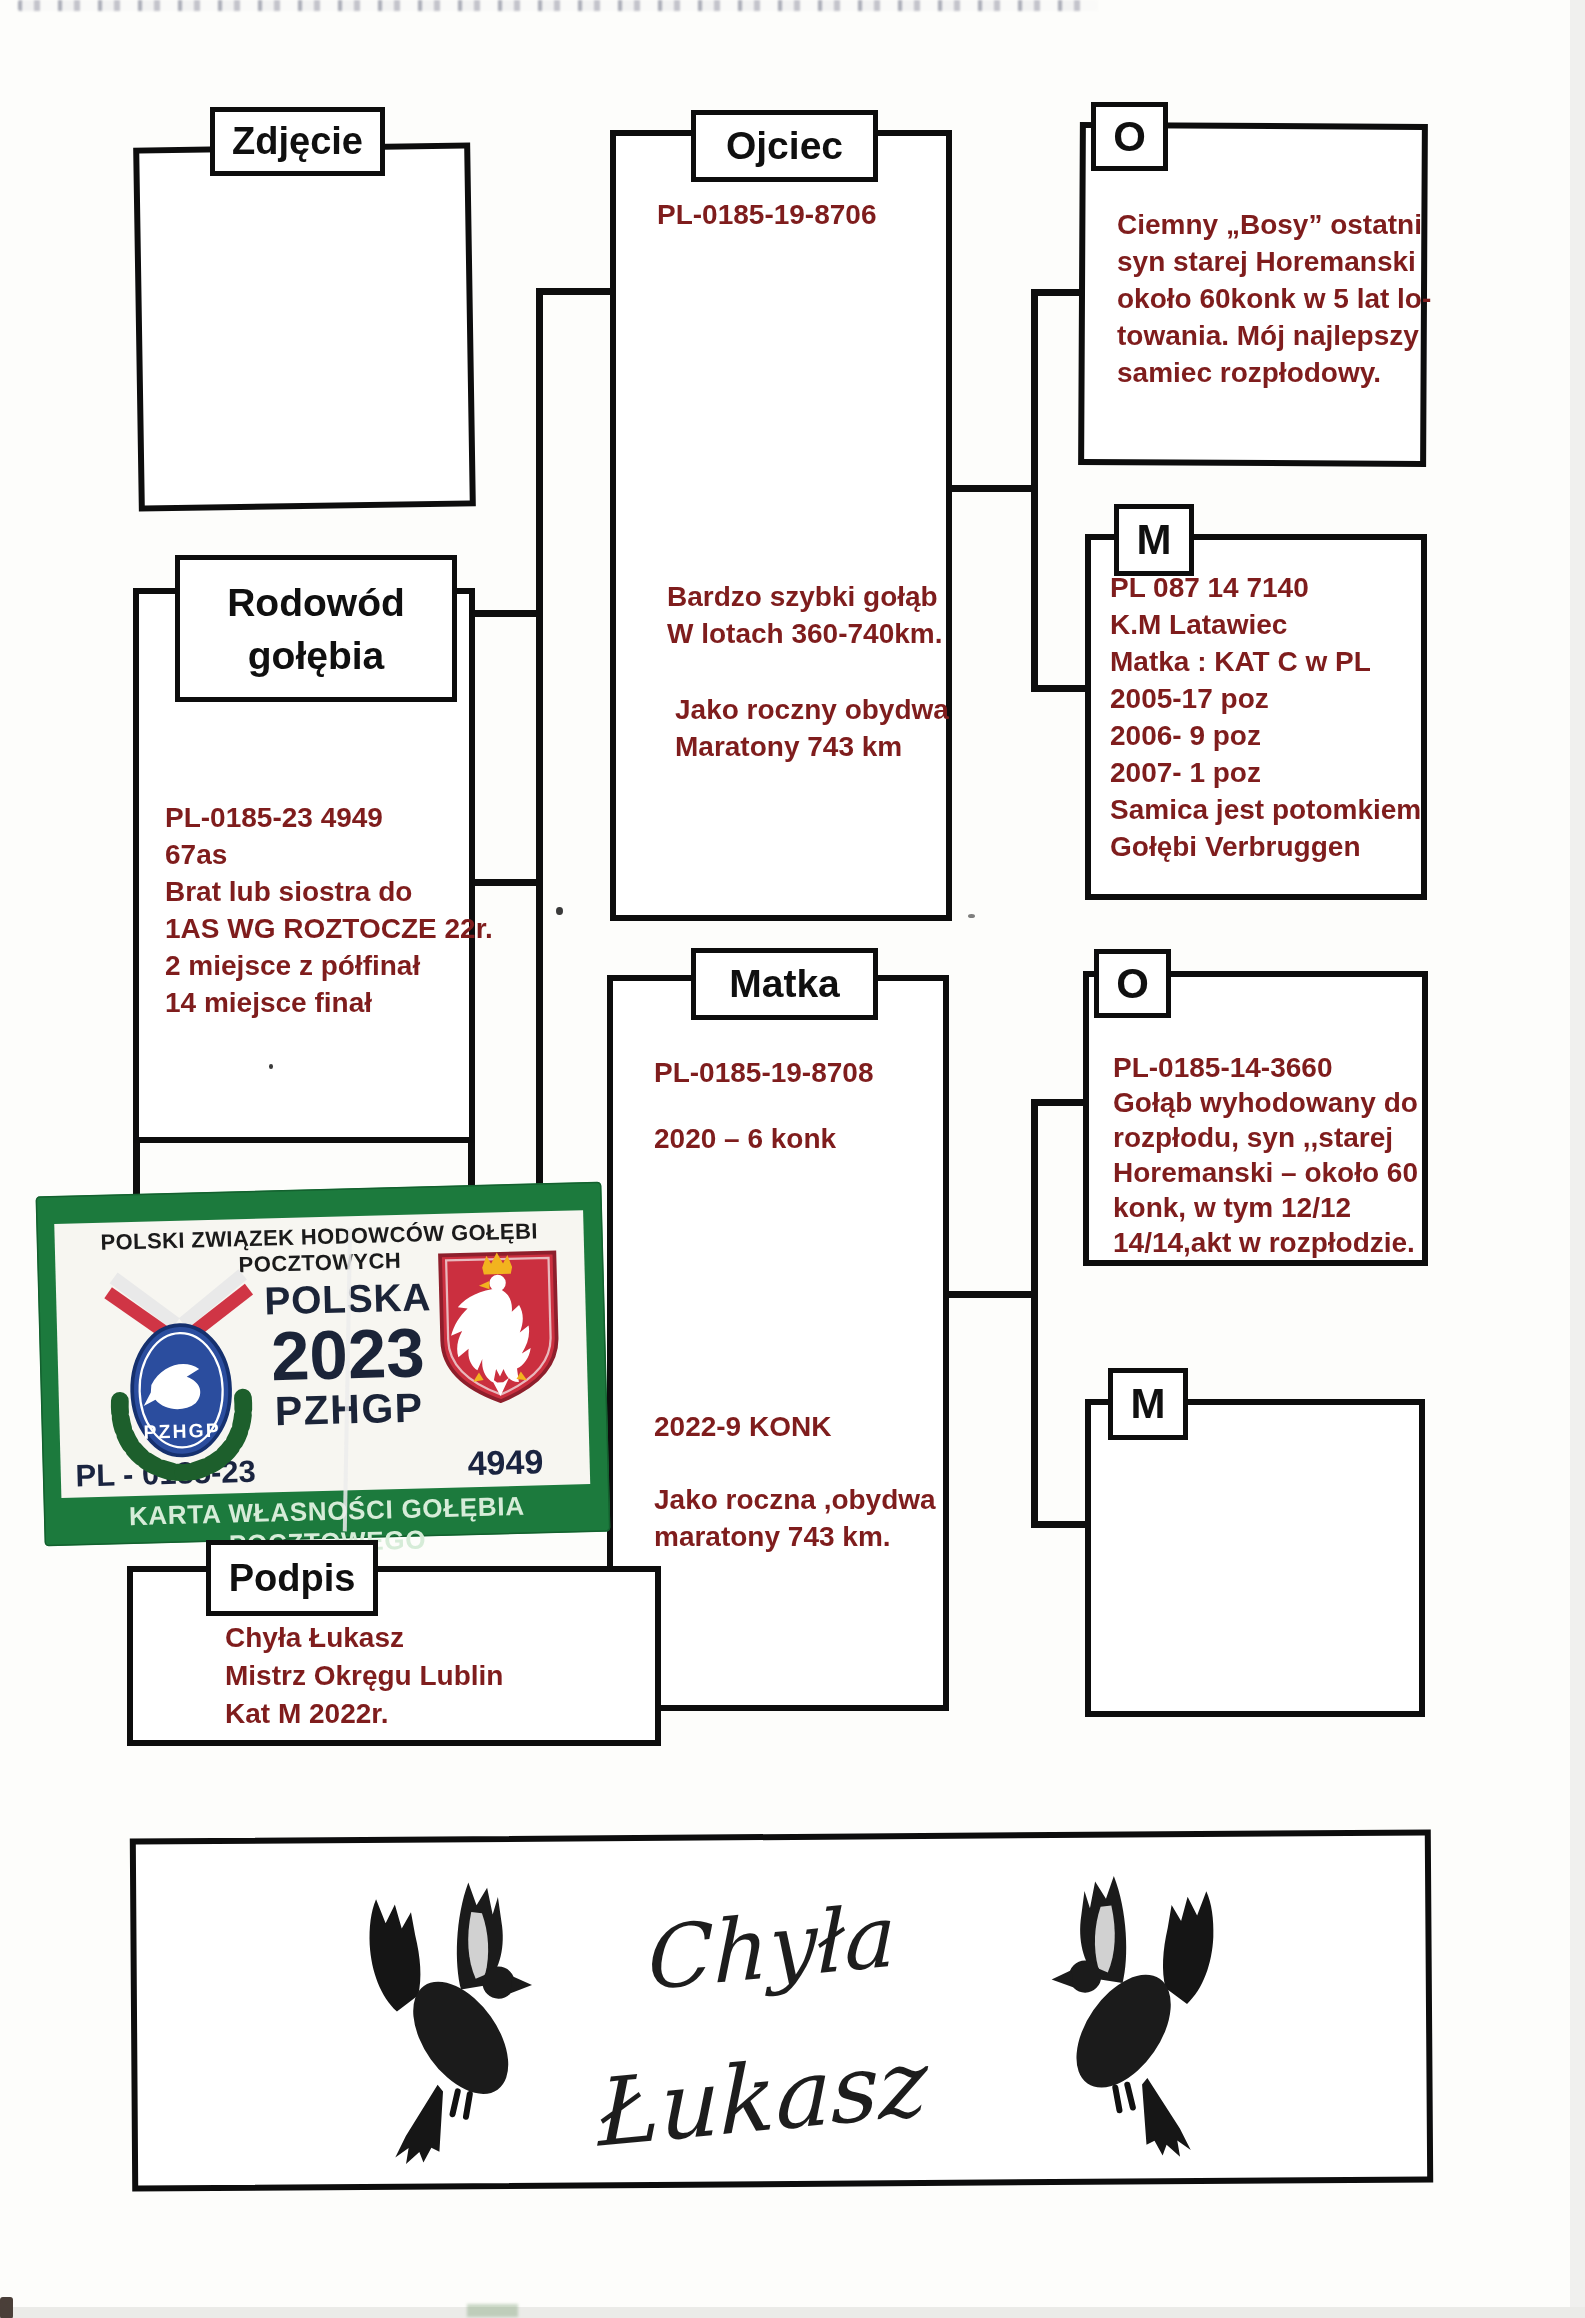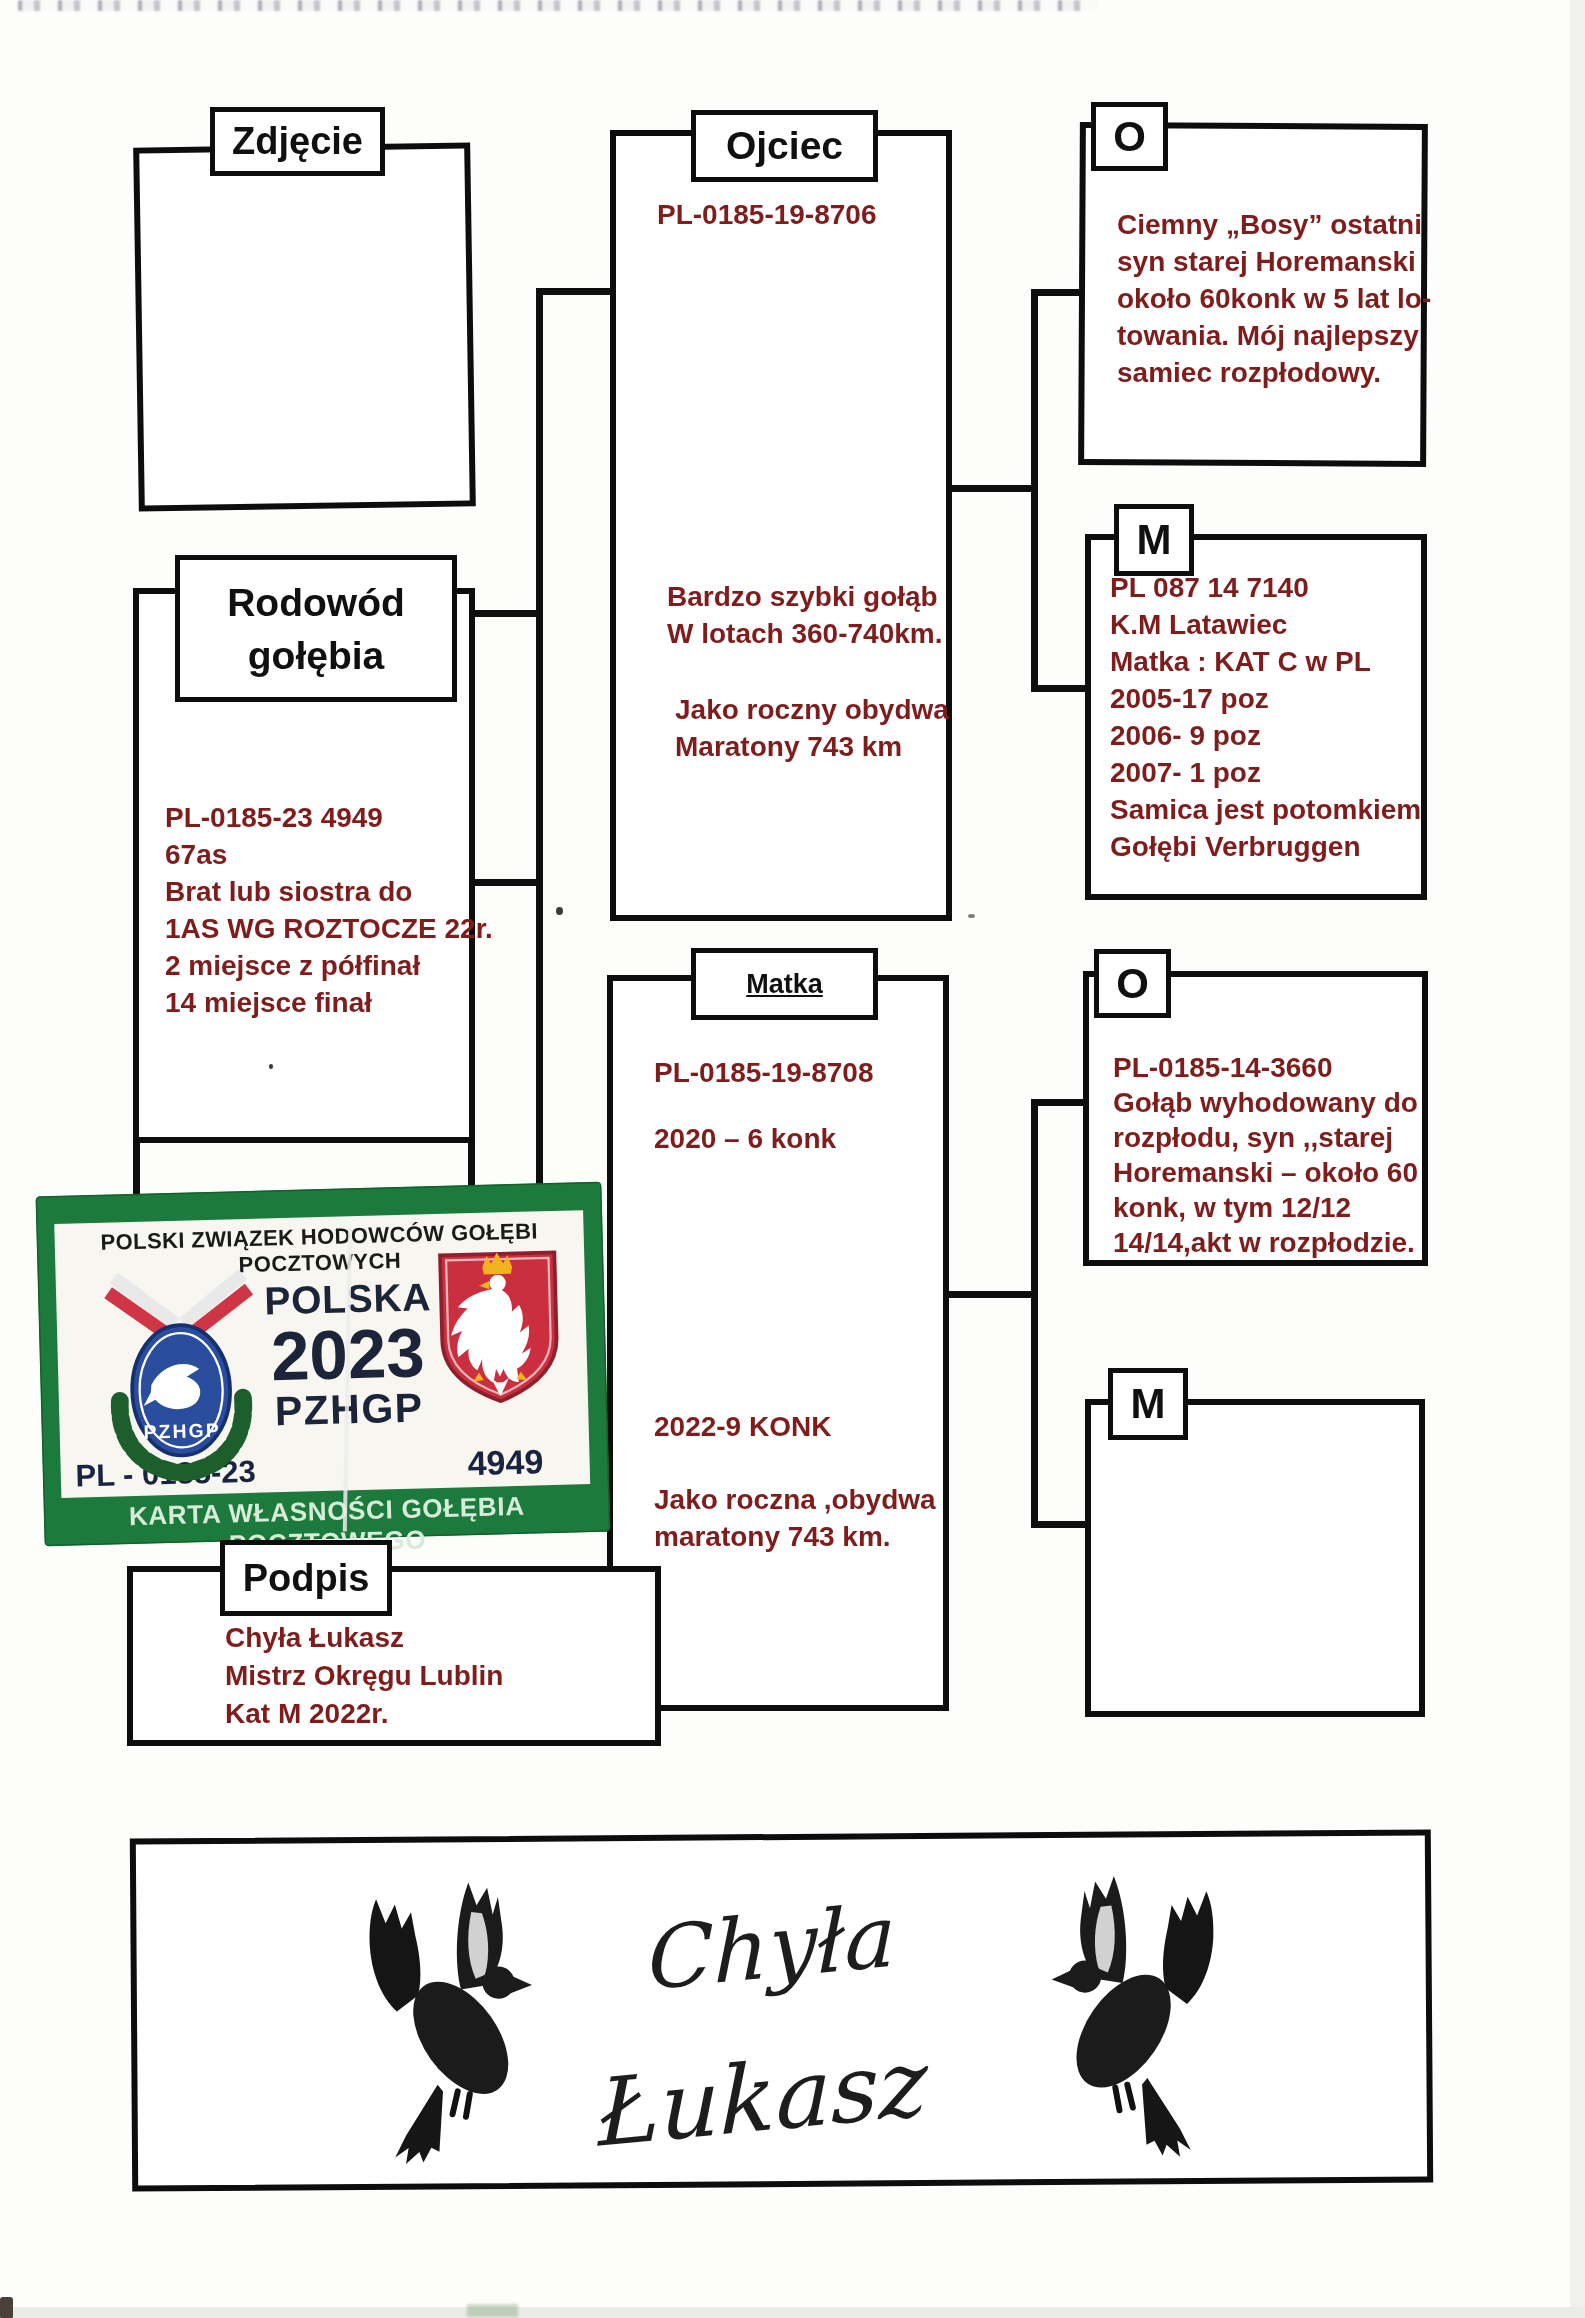--- a/index.html
+++ b/index.html
@@ -150,21 +150,21 @@
   <div class="blabel" style="left:1091px;top:102px;width:77px;height:69px;font-size:42px;">
       <span>O</span>
     </div>
   <div class="blabel" style="left:1114px;top:504px;width:80px;height:72px;font-size:42px;">
       <span>M</span>
     </div>
   <div class="blabel" style="left:175px;top:555px;width:282px;height:147px;font-size:39px;line-height:53px;">
     <span>Rodowód</span>
     <span>gołębia</span>
   </div>
-  <div class="blabel" style="left:691px;top:948px;width:187px;height:72px;font-size:27px;text-decoration:underline;">
+  <div class="blabel" style="left:691px;top:948px;width:187px;height:72px;font-size:39px;">
       <span>Matka</span>
     </div>
   <div class="blabel" style="left:1094px;top:949px;width:77px;height:69px;font-size:42px;">
       <span>O</span>
     </div>
   <div class="blabel" style="left:1108px;top:1368px;width:80px;height:72px;font-size:42px;">
       <span>M</span>
     </div>
 
   <div class="card">
@@ -201,21 +201,21 @@
         <polygon points="110,164 118,176 104,174" fill="#f2b31f"></polygon>
       </svg>
       <div class="card-ring" style="left:14.6px;">PL - 0185-23</div>
       <div class="card-ring" style="left:407px;top:231px;font-size:34px;">4949</div>
     </div>
     <div class="card-band">KARTA  WŁASNOŚCI  GOŁĘBIA  POCZTOWEGO</div>
     <div class="card-scratch"></div>
   </div>
 
   <div class="box" style="left:127px;top:1566px;width:534px;height:180px;z-index:8;"></div>
-  <div class="blabel" style="left:220px;top:1540px;width:172px;height:76px;font-size:38px;z-index:9;">
+  <div class="blabel" style="left:206px;top:1540px;width:172px;height:76px;font-size:38px;z-index:9;">
       <span>Podpis</span>
     </div>
   <div class="para" style="left:225px;top:1619px;line-height:38px;z-index:9;">
     <div>Chyła Łukasz</div>
     <div>Mistrz Okręgu Lublin</div>
     <div>Kat M   2022r.</div>
   </div>
 
   <div class="box" style="left:131px;top:1834px;width:1301px;height:353px;transform:rotate(-0.4deg);">
     <svg class="pigeon" style="left:193px;top:22px;" width="241" height="307" viewBox="0 0 360 440">

